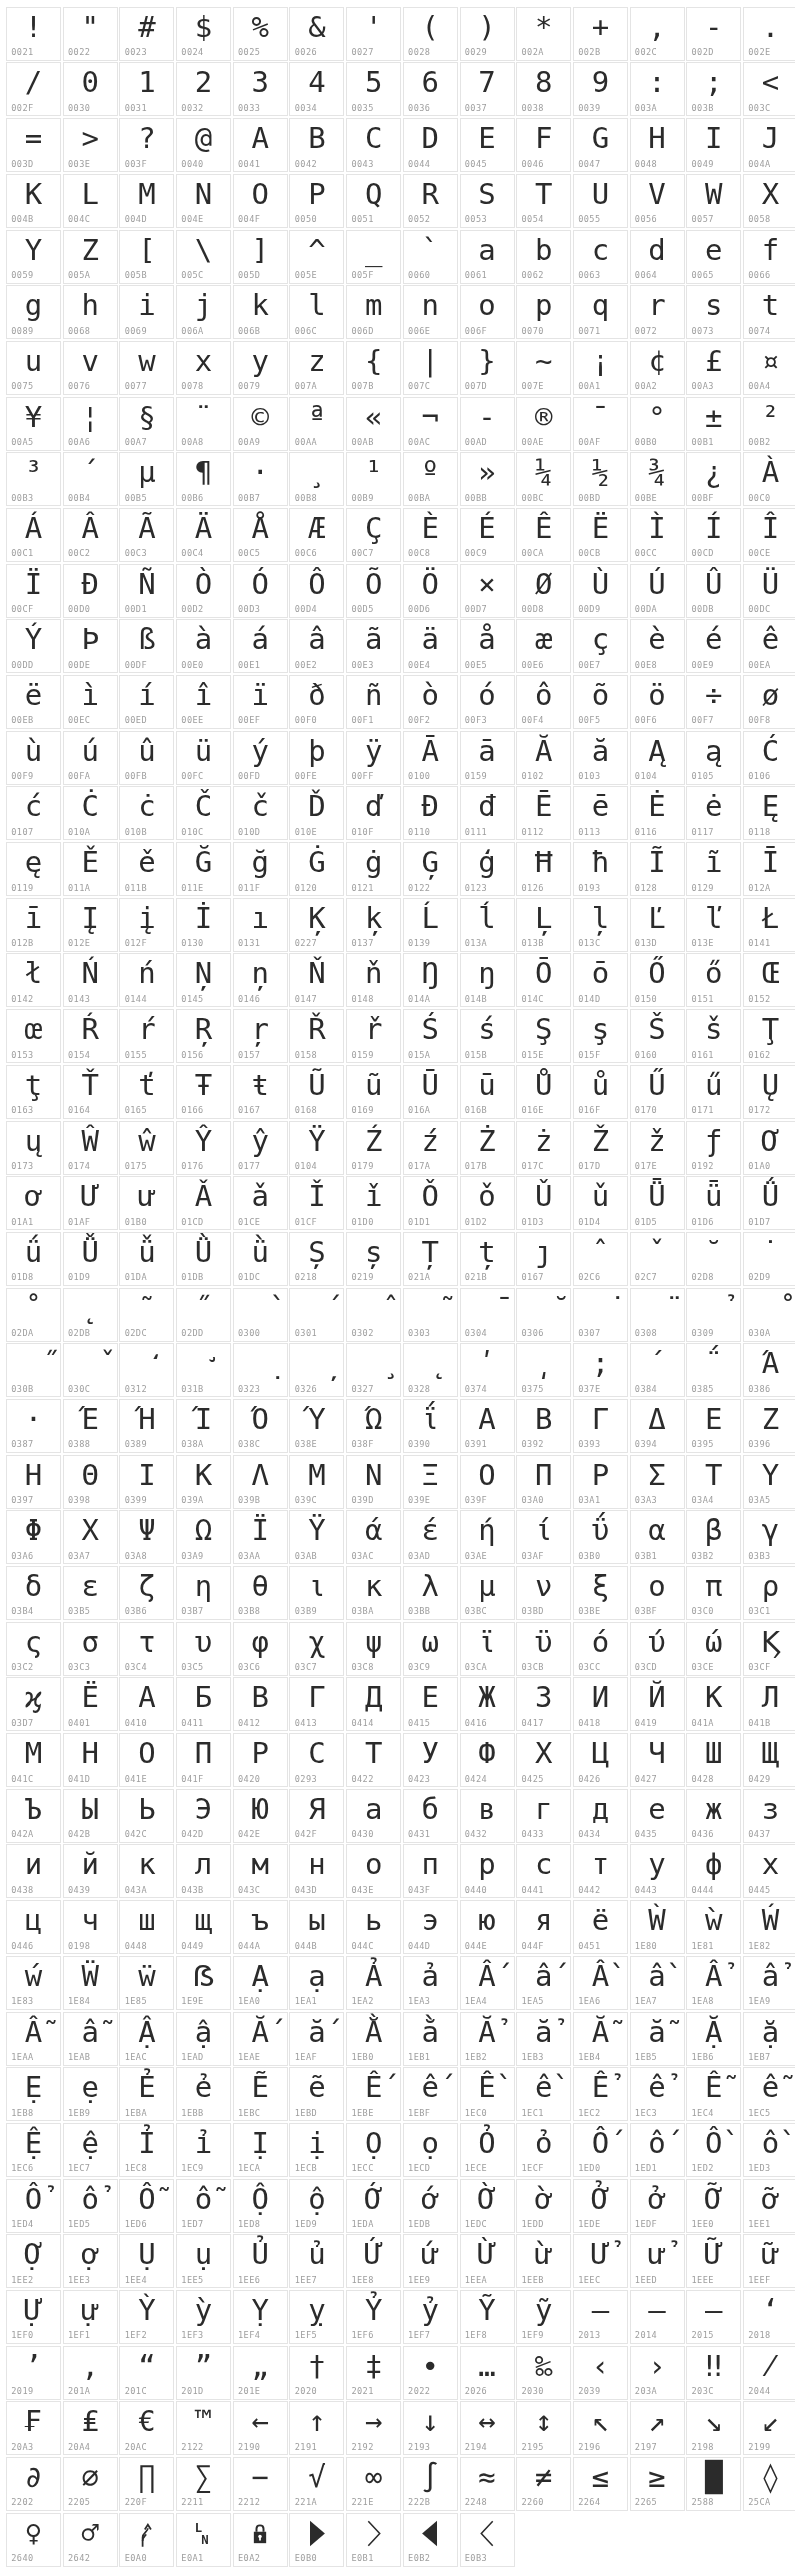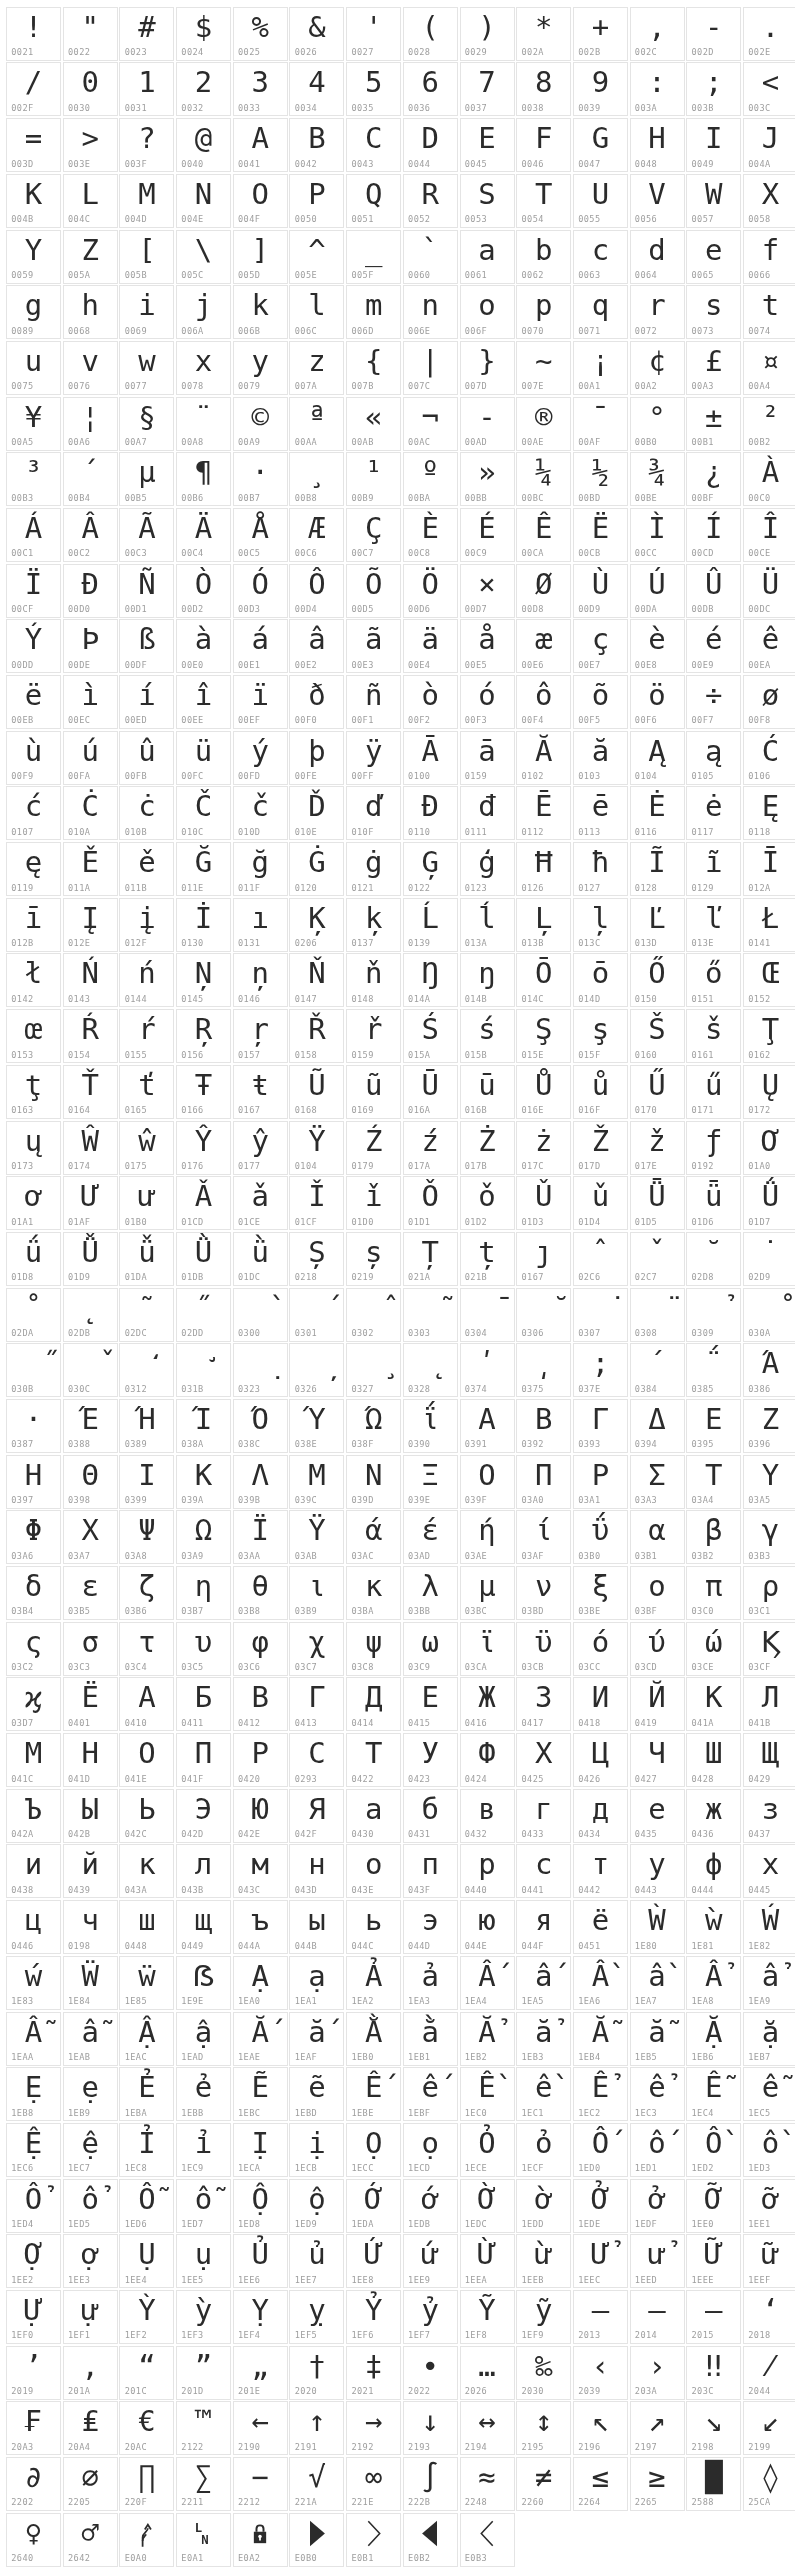--- a/index.html
+++ b/index.html
@@ -910,21 +910,21 @@
     <div class="glyph-cell">
       <div class="glyph-char">ģ</div>
       <div class="glyph-code">0123</div>
     </div>
     <div class="glyph-cell">
       <div class="glyph-char">Ħ</div>
       <div class="glyph-code">0126</div>
     </div>
     <div class="glyph-cell">
       <div class="glyph-char">ħ</div>
-      <div class="glyph-code">0127</div>
+      <div class="glyph-code">0193</div>
     </div>
     <div class="glyph-cell">
       <div class="glyph-char">Ĩ</div>
       <div class="glyph-code">0128</div>
     </div>
     <div class="glyph-cell">
       <div class="glyph-char">ĩ</div>
       <div class="glyph-code">0129</div>
     </div>
     <div class="glyph-cell">
@@ -946,21 +946,21 @@
     <div class="glyph-cell">
       <div class="glyph-char">İ</div>
       <div class="glyph-code">0130</div>
     </div>
     <div class="glyph-cell">
       <div class="glyph-char">ı</div>
       <div class="glyph-code">0131</div>
     </div>
     <div class="glyph-cell">
       <div class="glyph-char">Ķ</div>
-      <div class="glyph-code">0206</div>
+      <div class="glyph-code">0227</div>
     </div>
     <div class="glyph-cell">
       <div class="glyph-char">ķ</div>
       <div class="glyph-code">0137</div>
     </div>
     <div class="glyph-cell">
       <div class="glyph-char">Ĺ</div>
       <div class="glyph-code">0139</div>
     </div>
     <div class="glyph-cell">

